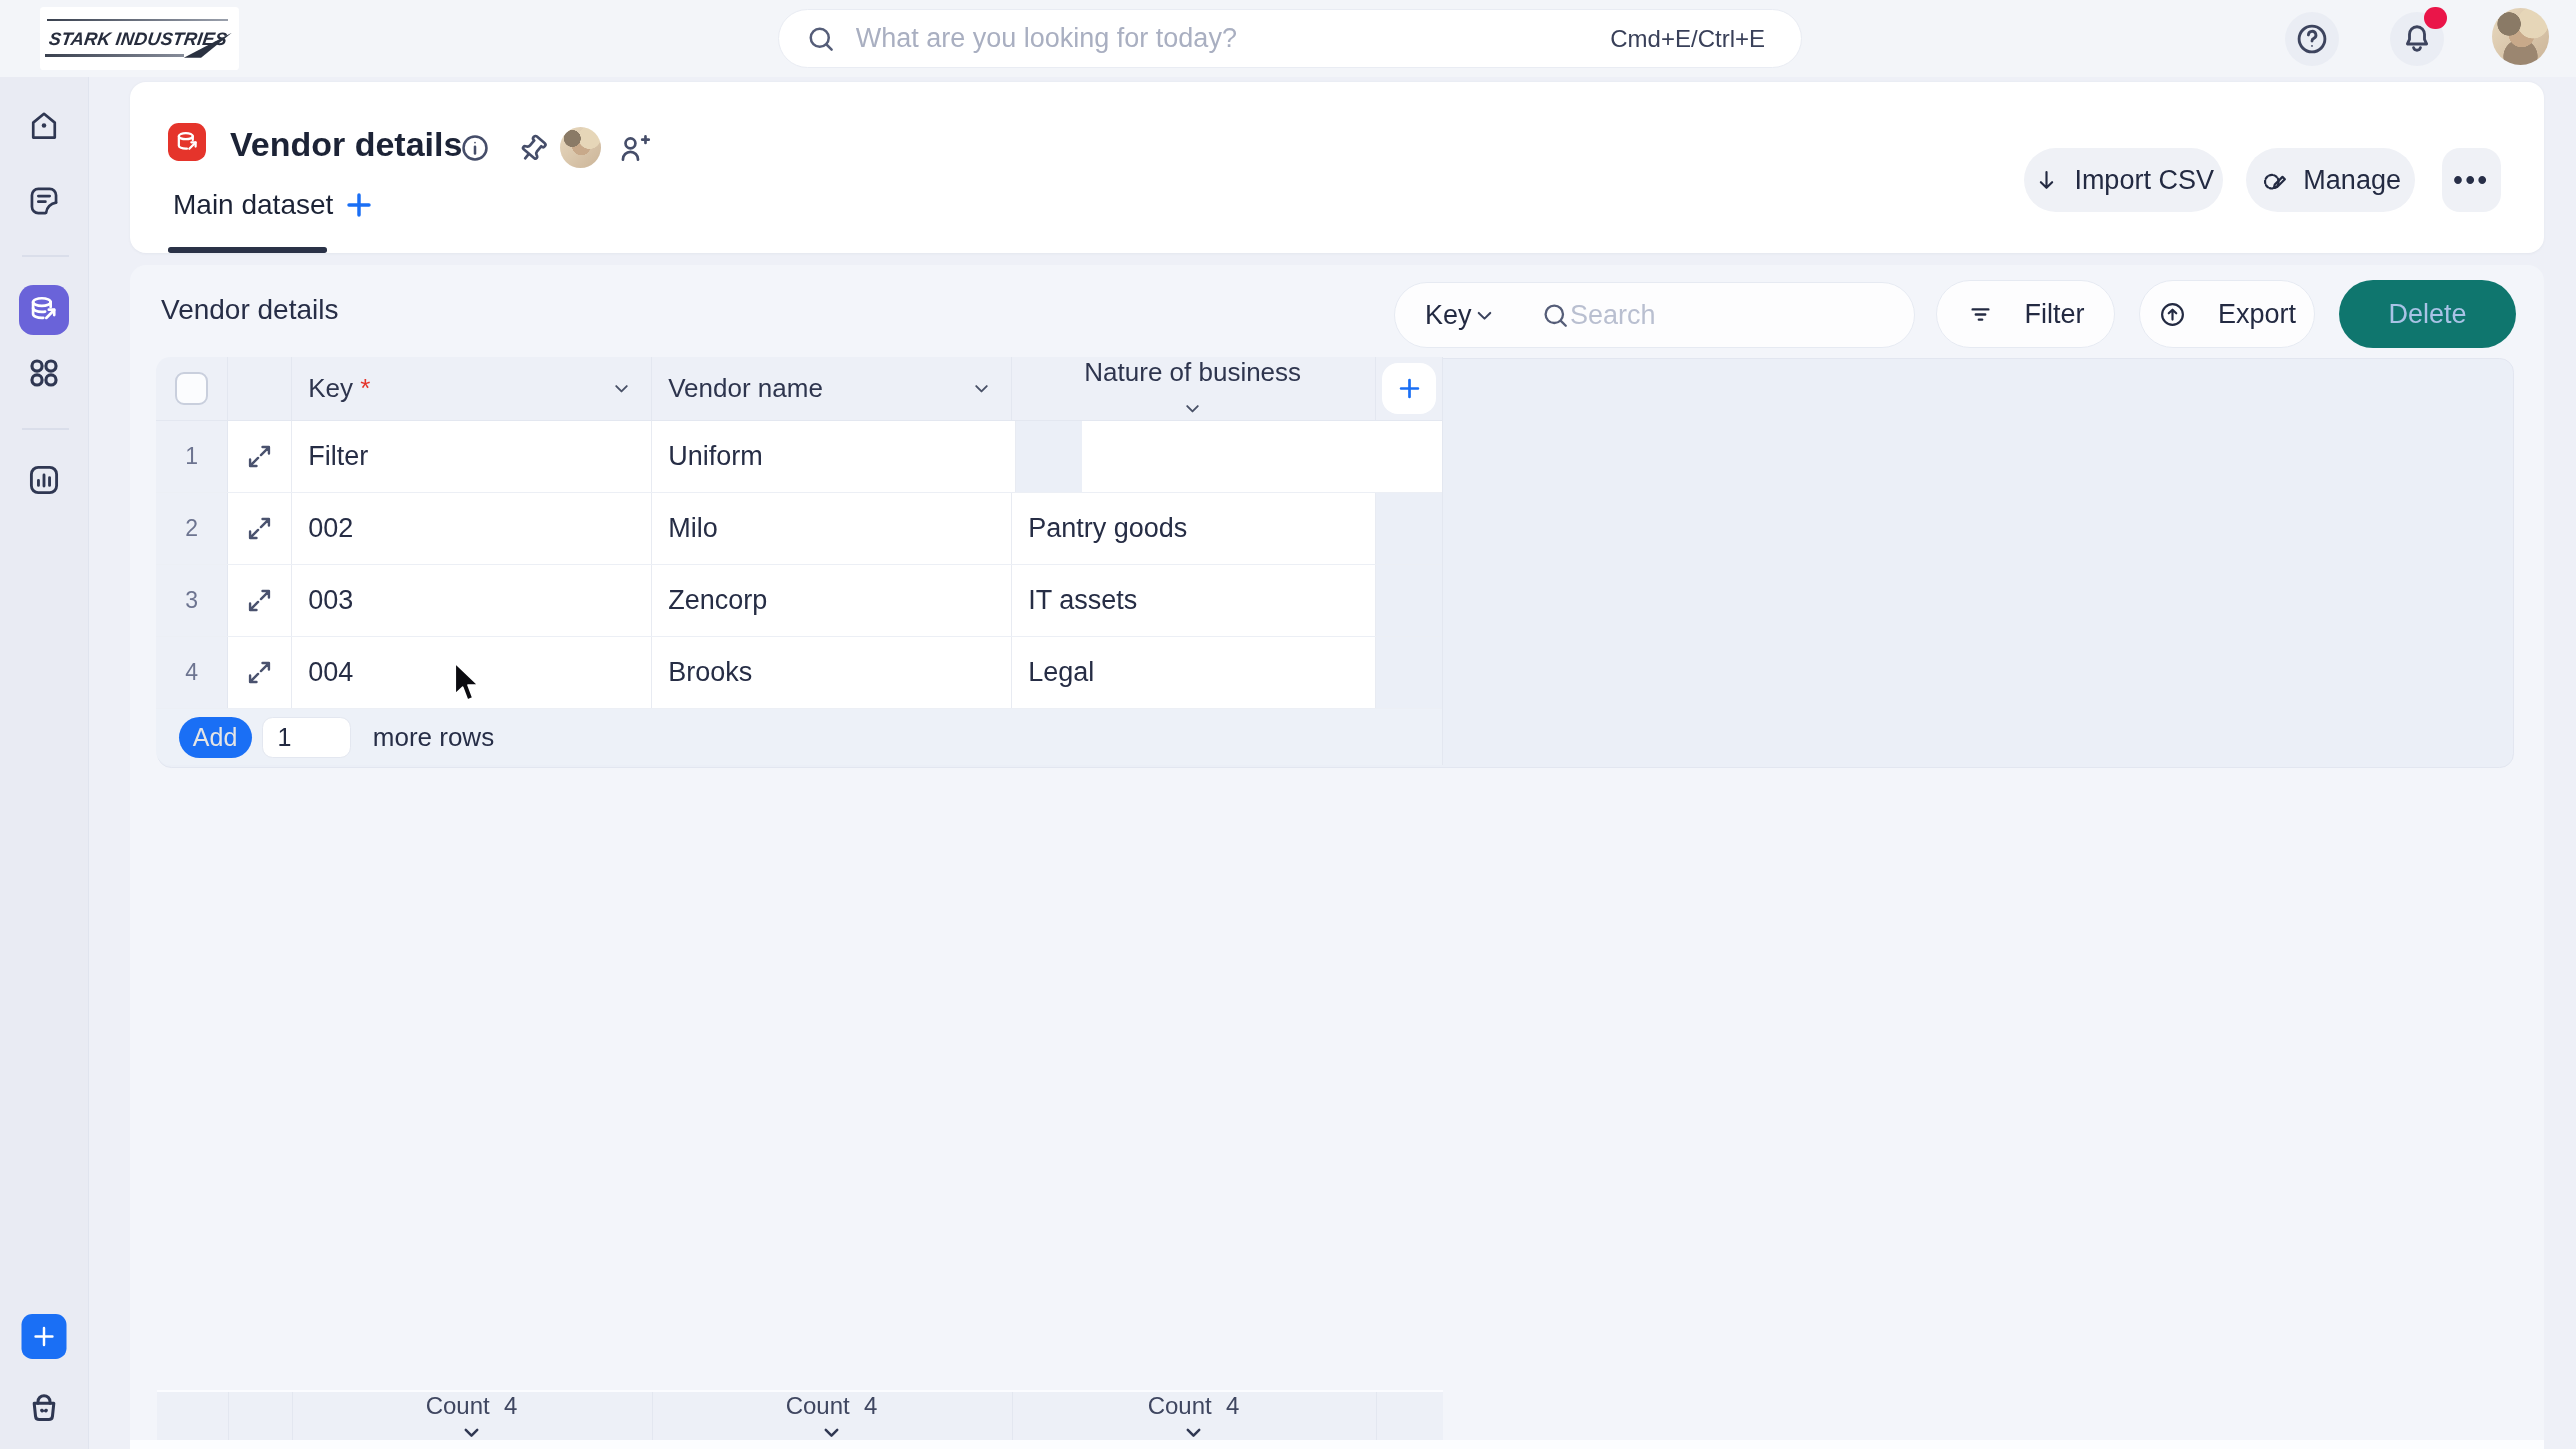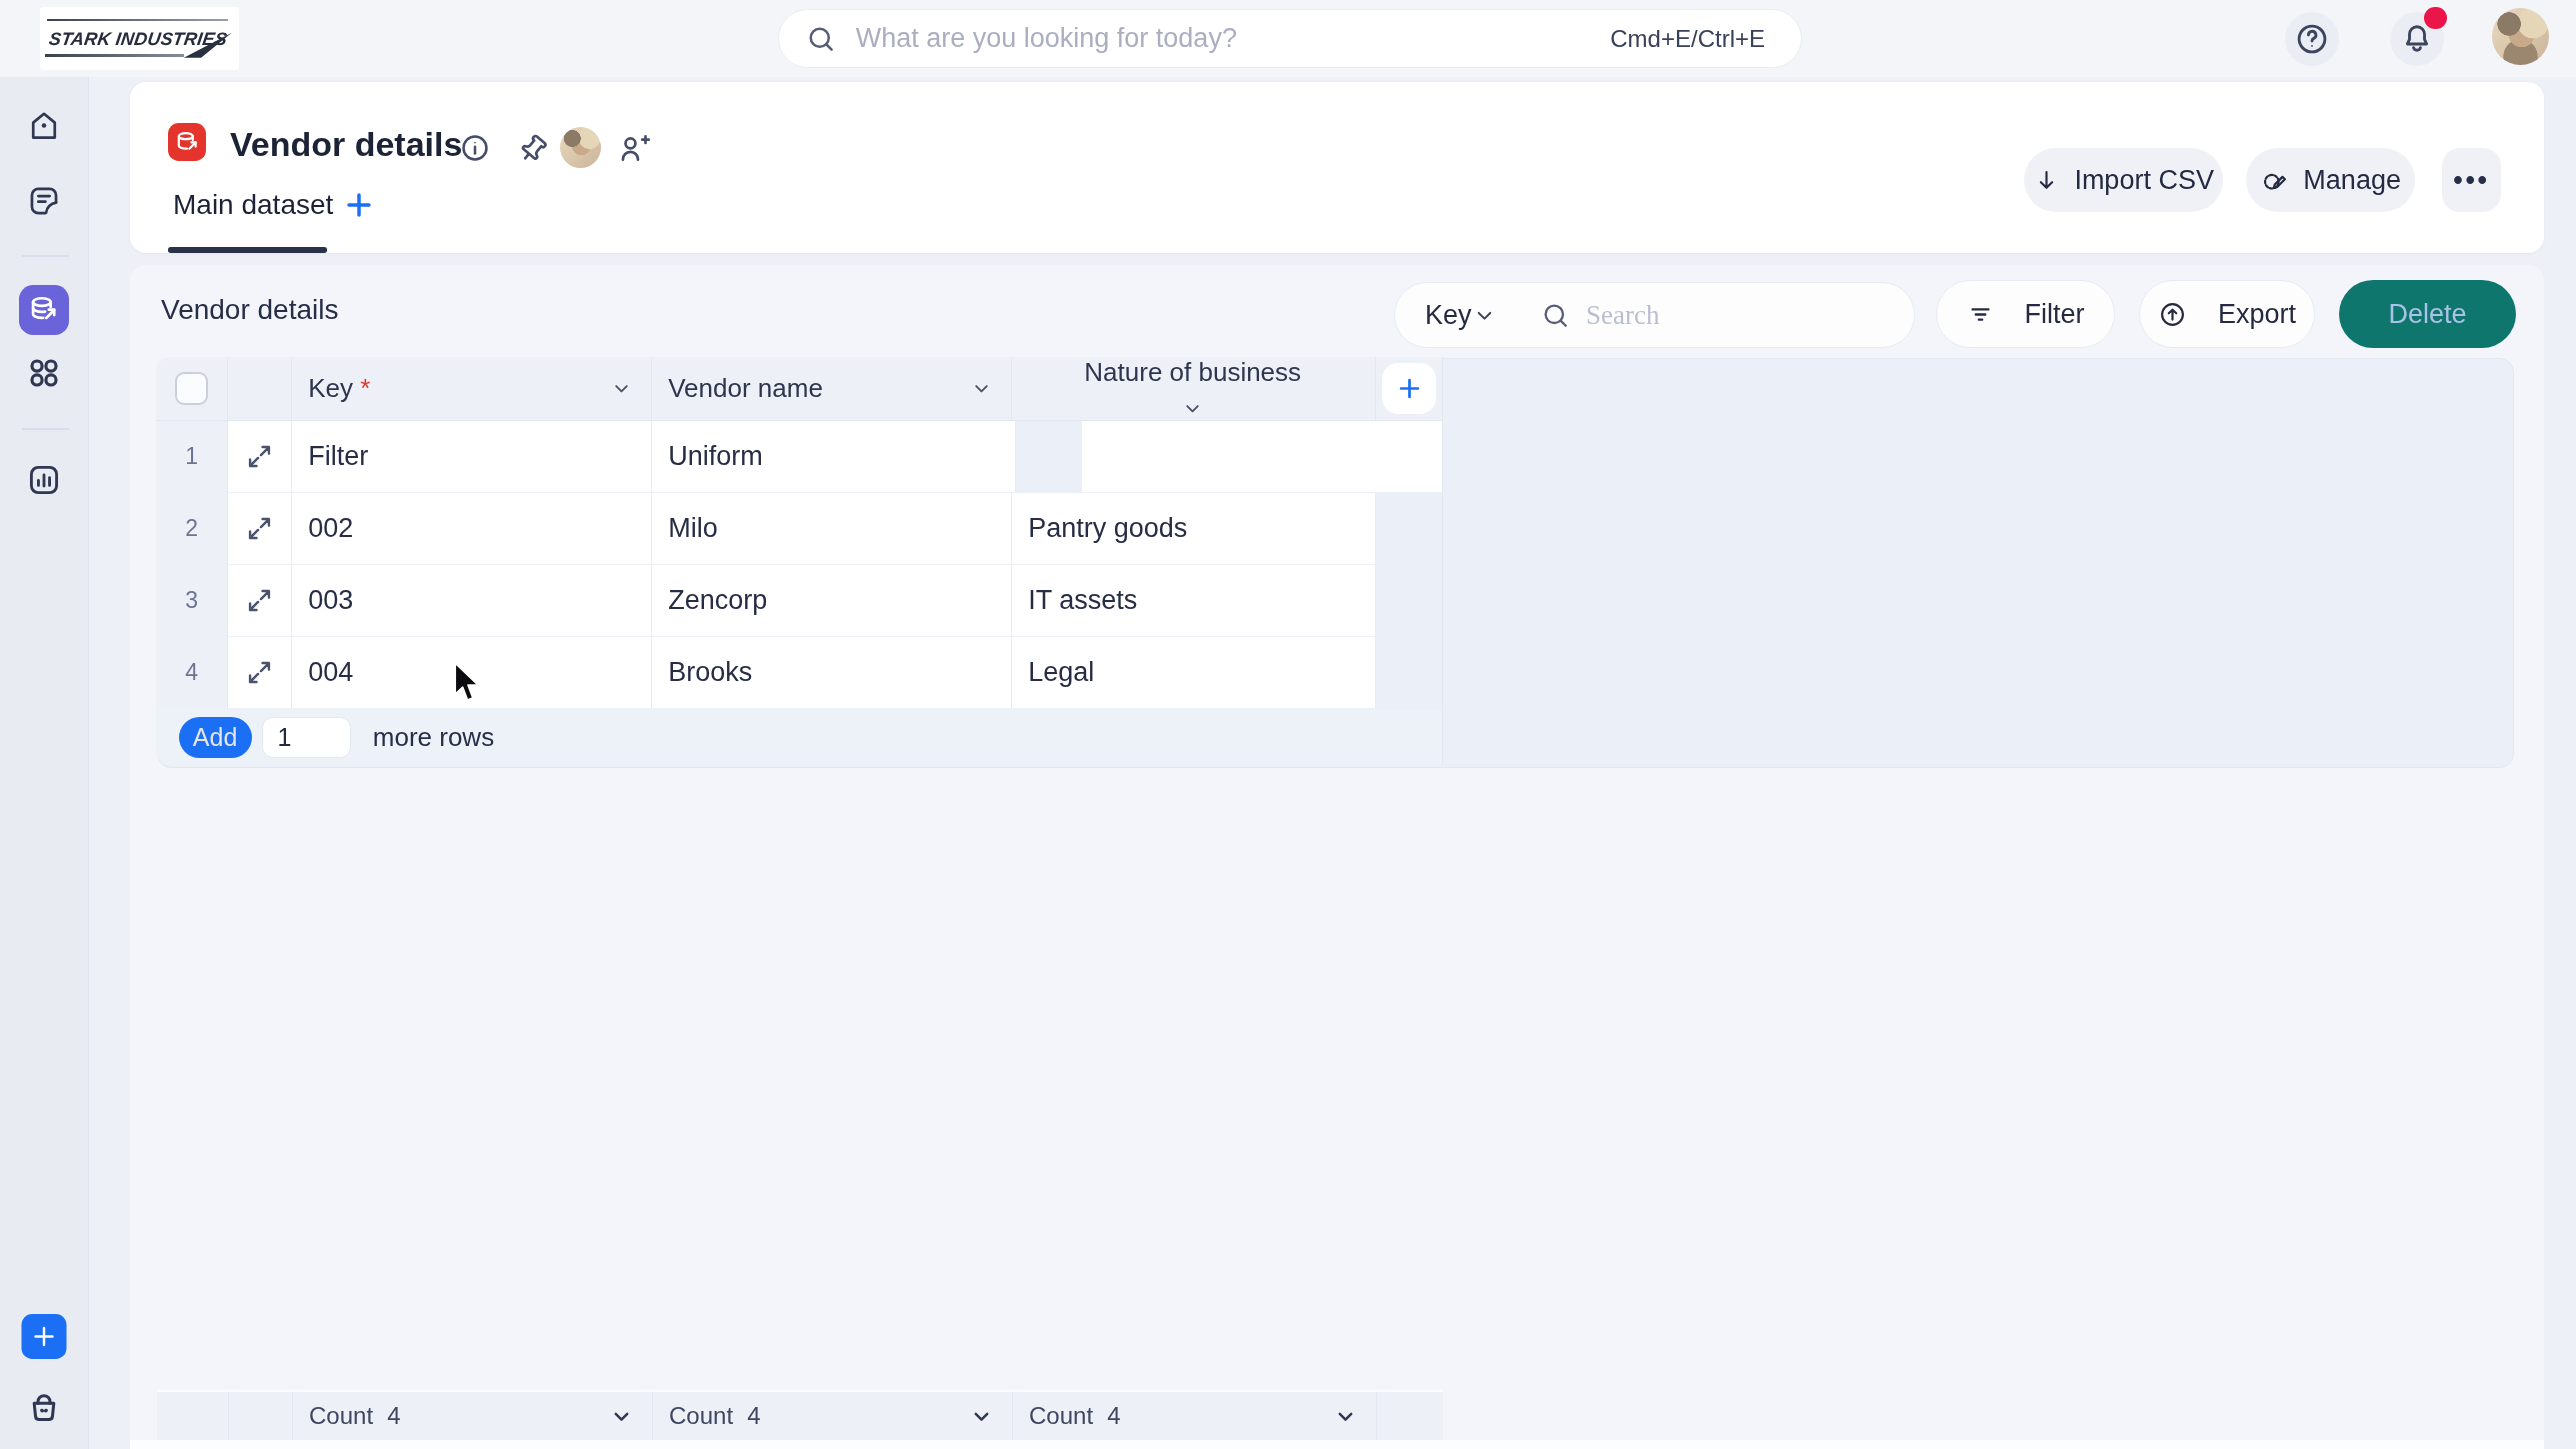--- a/index.html
+++ b/index.html
@@ -66,21 +66,21 @@
   .tab-underline { position:absolute; left:38px; top:165px; width:159px; height:6.3px; background:#2a3247; border-radius:2.7px; }
 
   
   .section { position:absolute; left:130px; top:265px; width:2414px; height:1184px; background:#f3f5fa; border-radius:16px 16px 0 0; overflow:hidden; }
   .tbl-label { position:absolute; left:31px; top:29px; font-size:28px; color:#272e47; }
 
   .search-combo { position:absolute; left:1264px; top:17px; width:521px; height:66px; background:#fdfdfe; border:1.8px solid #e6eaf2; border-radius:33px; display:flex; align-items:center; }
   .combo-key { width:206px; display:flex; align-items:center; justify-content:space-between; padding:0 23px 0 30px; font-size:27px; color:#232a42; cursor:pointer; }
   .combo-divider { width:1.8px; height:39px; background:#e3e7f0; }
   .combo-search { flex:1; display:flex; align-items:center; padding:0 23px 0 21.5px; color:#555d78; }
-  .combo-search input { flex:1; min-width:0; border:none; outline:none; background:transparent; font-size:27px; color:#15803d; margin-left:16px; font-family:Liberation Serif, serif; }
+  .combo-search input { flex:1; min-width:0; border:none; outline:none; background:transparent; font-size:27px; color:#15803d; font-family:Liberation Sans, sans-serif; }
   .combo-search input::placeholder { color:#b9bfd0; }
 
   .tb-btn { position:absolute; top:15px; height:68px; border-radius:34px; display:flex; align-items:center; justify-content:center; gap:31px; font-size:27px; cursor:pointer; }
   .filter-btn { left:1806px; width:179px; background:#fdfdfe; border:1.8px solid #e6eaf2; color:#232a42; }
   .export-btn { left:2009px; width:176px; background:#fdfdfe; border:1.8px solid #e6eaf2; color:#232a42; }
   .delete-btn { left:2209px; width:177px; background:#0f766e; color:#a9c3e6; }
 
   
   .table-box { position:absolute; left:27px; top:93px; width:2357px; height:410px; background:#ebeff7; border:1.8px solid #e2e6f0; border-radius:14.3px; }
   .grid { position:absolute; left:-1.8px; top:-1.8px; width:1287px; border-right:1.8px solid #e3e7f0; }
@@ -105,21 +105,21 @@
   .add-strip { display:flex; align-items:center; height:56px; background:#edf1f8; border-radius:0 0 0 14.3px; padding-left:22.4px; }
   .add-btn { width:73px; height:41px; border-radius:20.6px; background:#1a6ff5; color:#e5e5e5; font-size:25px; display:flex; align-items:center; justify-content:center; cursor:pointer; }
   .add-input { margin-left:10.7px; width:89px; height:41px; border-radius:10.7px; border:1.8px solid #e3e7f0; background:#ffffff; padding-left:14.3px; font-size:25px; color:#232a42; outline:none; font-family:inherit; }
   .add-suffix { margin-left:21.5px; font-size:26px; color:#272e47; }
 
   
   .table-footer { position:absolute; left:27px; bottom:9px; height:50px; display:flex; background:#edf0f7; border-top:2.7px solid #fbfcff; }
   .f-cell { display:flex; align-items:center; justify-content:space-between; padding:0 18px 0 16px; border-right:1.8px solid #e3e7f0; color:#3f4660; font-size:24px; cursor:pointer; }
   .f-spacer { width:72px; border-right:1.8px solid #e3e7f0; }
   .f-spacer2 { width:64px; border-right:1.8px solid #e3e7f0; }
-  .f-count { width:360px; }
+  .f-count { width:360px;flex-direction:column; }
   .f-count.wide { width:364px; }
   .f-plus { width:66px; border-right:none; }
   .count-pair { display:flex; gap:14.3px; align-items:center; }
   .footer-gap { position:absolute; left:0; bottom:0; width:100%; height:9px; background:#fcfdff; }
 
   .cursor { position:absolute; left:322px; top:397px; }
 </style>
 </head>
 <body>
 

